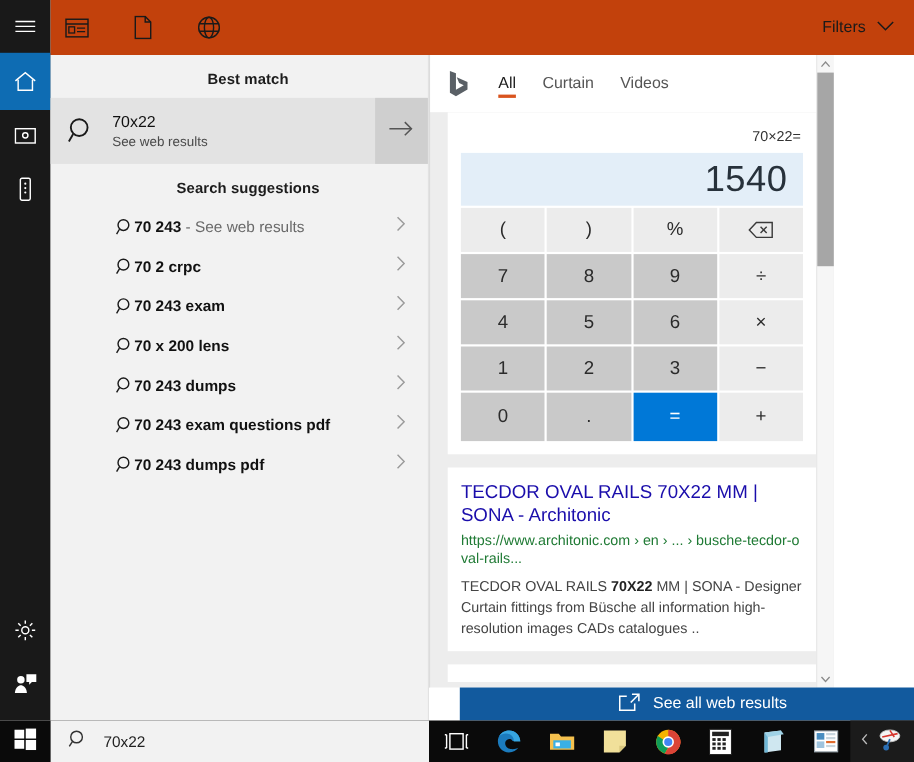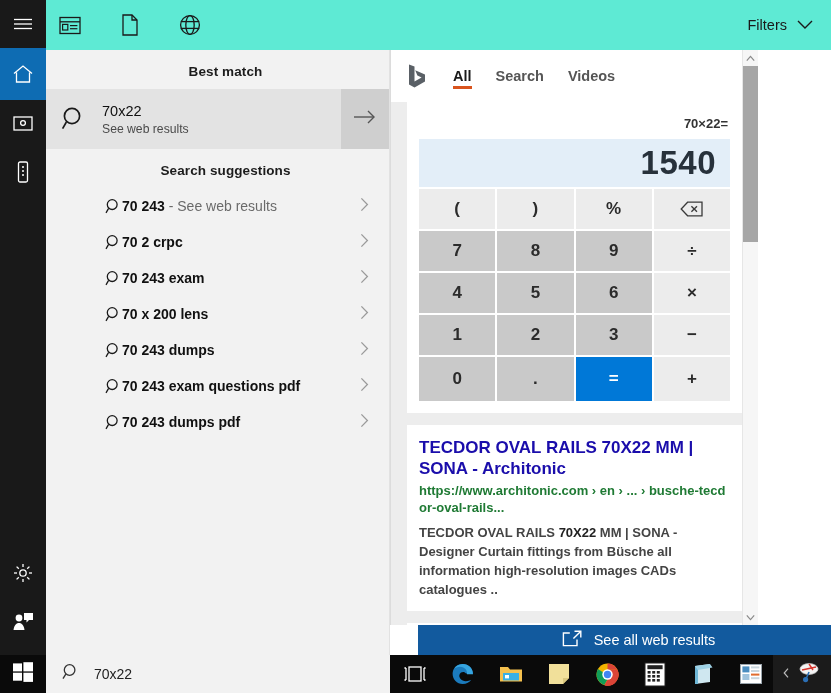--- a/index.html
+++ b/index.html
@@ -19,21 +19,21 @@
     width: 46px; height: 48px; display: flex; align-items: center; justify-content: center;
     color: #ffffff;
   }
   .rail-btn.home { height: 52px; background: #0e6cb3; }
   .rail-spacer { flex: 1 1 auto; }
   .rail svg { display: block; }
 
   
   .toolbar {
     position: absolute; left: 46px; top: 0; width: 785px; height: 50px;
-    background: #5eead4; display: flex;  gap: 12px;
+    background: #c2410c; display: flex;  gap: 12px;
   }
   .tb-icon {
     width: 48px; height: 50px; display: flex; align-items: center; justify-content: center;
     color: #1a1a1a;
   }
   .tb-icon:first-child { margin-left: 0px; }
   .filters {
     margin-left: auto; margin-right: 18px; display: flex; align-items: center; gap: 10px;
     font-size: 14.5px; color: #1a1a1a;
   }
@@ -69,21 +69,21 @@
     color: #1a1a1a;
   }
   .sug-label { margin-left: 20px; font-size: 14px; color: #111111; white-space: nowrap; }
   .sug-label b { font-weight: bold; }
   .sug-label .dim { color: #6a6a6a; font-weight: normal; }
   .sug-chev { position: absolute; right: 20px; color: #9a9a9a; }
 
   
   .bing {
     position: absolute; left: 390px; top: 50px; width: 368px; height: 575px;
-    background: #ededed; border-left: 1px solid #dcdcdc; font-weight: bold;
+    background: #ededed; border-left: 1px solid #dcdcdc;
   }
   .bing-head {
     height: 52px; background: #ffffff; display: flex; align-items: center;
     padding-left: 16px; gap: 0px;
   }
   .bing-logo { width: 34px; display: flex; align-items: center; color: #5a6066; }
   .bing-tab {
     position: relative; font-size: 14.5px; color: #555555;
     padding: 0 12px; height: 52px; display: flex; align-items: center;
   }
@@ -372,21 +372,21 @@
 
   <div class="bing">
     <div class="bing-head">
       <div class="bing-logo">
         <svg width="20" height="26" viewBox="0 0 20 26">
             <path d="M2 1.5 L7.5 3.6 V18.6 L14.6 14.6 L10.4 12.4 L8.2 7.2 L18 11.6 V18.4 L7.5 24.5 L2 21.4 Z" fill="#5a6066"></path>
           </svg>
       </div>
       <div id="bing-tabs" style="display:flex">
           <div class="bing-tab active">All</div>
-          <div class="bing-tab">Search</div>
+          <div class="bing-tab">Curtain</div>
           <div class="bing-tab">Videos</div>
         </div>
     </div>
 
     <div class="scroll-region">
 
       <div class="card">
         <div class="calc-expr">70×22=</div>
         <div class="calc-display">1540</div>
         <div class="calc-grid" id="calc-grid">

